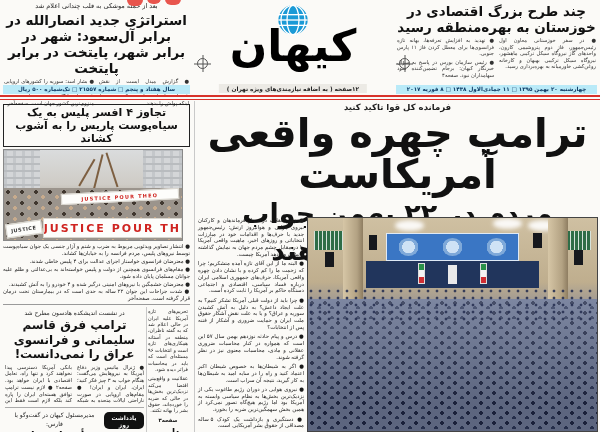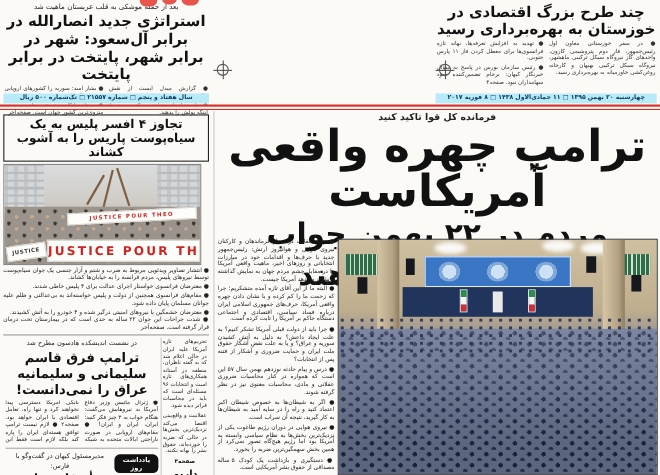--- a/index.html
+++ b/index.html
@@ -126,43 +126,59 @@
   .crowd-mid { position:absolute; left:0; right:0; top:33%; height:16%;
            background-image:radial-gradient(circle 2px at 3px 3px, #283152 76%, transparent 80%);
            background-size:9px 7px; opacity:.9; }
 </style>
 </head>
 <body>
 
 <div class="page">
 
   <section class="top-right">
-    <h2 class="top-head">چند طرح بزرگ اقتصادی در خوزستان به بهره‌برداری رسید</h2>
+    <h2 class="top-head">چند طرح بزرگ اقتصادی در خوزستان به بهره‌منطقه رسید</h2>
     <div class="mini-bullets">
       <div>
         <p>● در سفر خوزستانی معاون اول رئیس‌جمهور، فاز دوم پتروشیمی کارون، واحدهای گاز نیروگاه سیکل ترکیبی ماهشهر، نیروگاه سیکل ترکیبی بهبهان و کارخانه روغن‌کشی خاورمیانه به بهره‌برداری رسید.</p>
       </div>
       <div>
         <p>● تهدید به افزایش تعرفه‌ها، بهانه تازه فرانسوی‌ها برای معطل کردن فاز ۱۱ پارس جنوبی.</p>
         <p>● رئیس سازمان بورس در پاسخ به سؤال خبرنگار کیهان: برجام تضمین‌کننده سود سهامداران نبود.   صفحه۴</p>
       </div>
     </div>
     <div class="cyanbar">چهارشنبه ۲۰ بهمن ۱۳۹۵ □ ۱۱ جمادی‌الاول ۱۴۳۸ □ ۸ فوریه ۲۰۱۷</div>
   </section>
 
+  <section class="masthead">
+    <span class="globe">
+      <svg width="32" height="32" viewBox="0 0 24 24">
+        <circle cx="12" cy="12" r="11" fill="#1b9ad6"></circle>
+        <g stroke="#ffffff" stroke-width="1" fill="none">
+          <ellipse cx="12" cy="12" rx="4.5" ry="11"></ellipse>
+          <ellipse cx="12" cy="12" rx="9" ry="11"></ellipse>
+          <line x1="1" y1="8" x2="23" y2="8"></line>
+          <line x1="1" y1="12" x2="23" y2="12"></line>
+          <line x1="1" y1="16" x2="23" y2="16"></line>
+        </g>
+      </svg>
+    </span>
+    <div class="logo-text">کیهان</div>
+    <div class="pages-note">۱۲صفحه ( به اضافه نیازمندی‌های ویژه تهران )</div>
+  </section>
   <span class="crosshair ch-1"></span>
   <span class="crosshair ch-2"></span>
 
   <section class="top-left">
     <span class="red-frag">
         <i></i>
         <i></i>
         <i></i>
       </span>
-    <div class="kicker">بعد از حمله موشکی به قلب عربستان ماهیت شد</div>
+    <div class="kicker">بعد از حمله موشکی به قلب چندانی اعلام شد</div>
     <h2 class="top-head">استراتژی جدید انصارالله در برابر آل‌سعود: شهر در برابر شهر، پایتخت در برابر پایتخت</h2>
     <div class="mini-bullets">
       <div>
         <p>● گزارش میدل ایست از نقش انگلیسی‌ها در انجام اقدامات تحریمی.</p>
         <p>● ترامپ: از ناتو حمایت می‌کنیم به شرط اینکه پولش را بدهند.</p>
       </div>
       <div>
         <p>● بشار اسد: سوریه را کشورهای اروپایی با دستور آمریکا ویران کرده‌اند.</p>
         <p>● مجله انگلیسی: عربستان سعودی منزوی‌ترین کشور جهان است.   صفحه‌آخر</p>
       </div>
@@ -205,21 +221,21 @@
     <div class="bottom-left">
       <div class="narrow-col">
         <p>تحریم‌های تازه آمریکا علیه ایران در حالی اعلام شد که به گفته ناظران، منطقه در آستانه همکاری‌های تازه است و انتخابات ۹۶ مسئله‌ای است که باید در محاسبات فراتر دیده شود.</p>
         <p>عقلانیت و واقع‌بینی اقتضا می‌کند نزدیک‌ترین بخش‌ها در حالی که ضربه را خورده‌اند، حقوق بشر را بهانه نکنند.</p>
         <div class="pg">صفحه۳</div>
         <div class="narrow-tail">داریم</div>
 
       </div>
       <div class="bl-main">
         <div class="kicker">در نشست اندیشکده هادسون مطرح شد</div>
-        <h2 class="soleimani-head">ترامپ فرق قاسم سلیمانی و سلیمانیه عراق را نمی‌دانست!</h2>
+        <h2 class="soleimani-head">ترامپ فرق قاسم سلیمانی و فرانسوی عراق را نمی‌دانست!</h2>
         <div class="soleimani-body">● ژنرال ماتیس وزیر دفاع آمریکا به نیروهایش می‌گفت: هنگام خواب به ۳ چیز فکر کنید؛ ایران، ایران و ایران! ● مقام‌های اروپایی در صورت ناراحتی ایالات متحده به شبکه بانکی آمریکا دسترسی پیدا نخواهند کرد و تنها راه، تعامل اقتصادی با ایران خواهد بود.   صفحه۲ ● لازم نیست ترامپ توافق هسته‌ای ایران را پاره کند بلکه لازم است فقط این توافق را اجرایی کند. ● وعده‌های داده شده به مردم ایران درباره توافق هسته‌ای برجام محقق نشده است و برجام تاثیر چندانی در انتخابات آتی ایران نخواهد داشت.</div>
         <div class="editor-row">
           <div class="note-box">
             <span class="badge">یادداشت روز</span>
             
             
           </div>
           <div class="editor-box">
             <div class="kicker">مدیرمسئول کیهان در گفت‌وگو با فارس:</div>
             <h3 class="editor-head">متأسفانه ترامپ سر عقل آمده و حاضر نیست برجام را پاره کند</h3>

